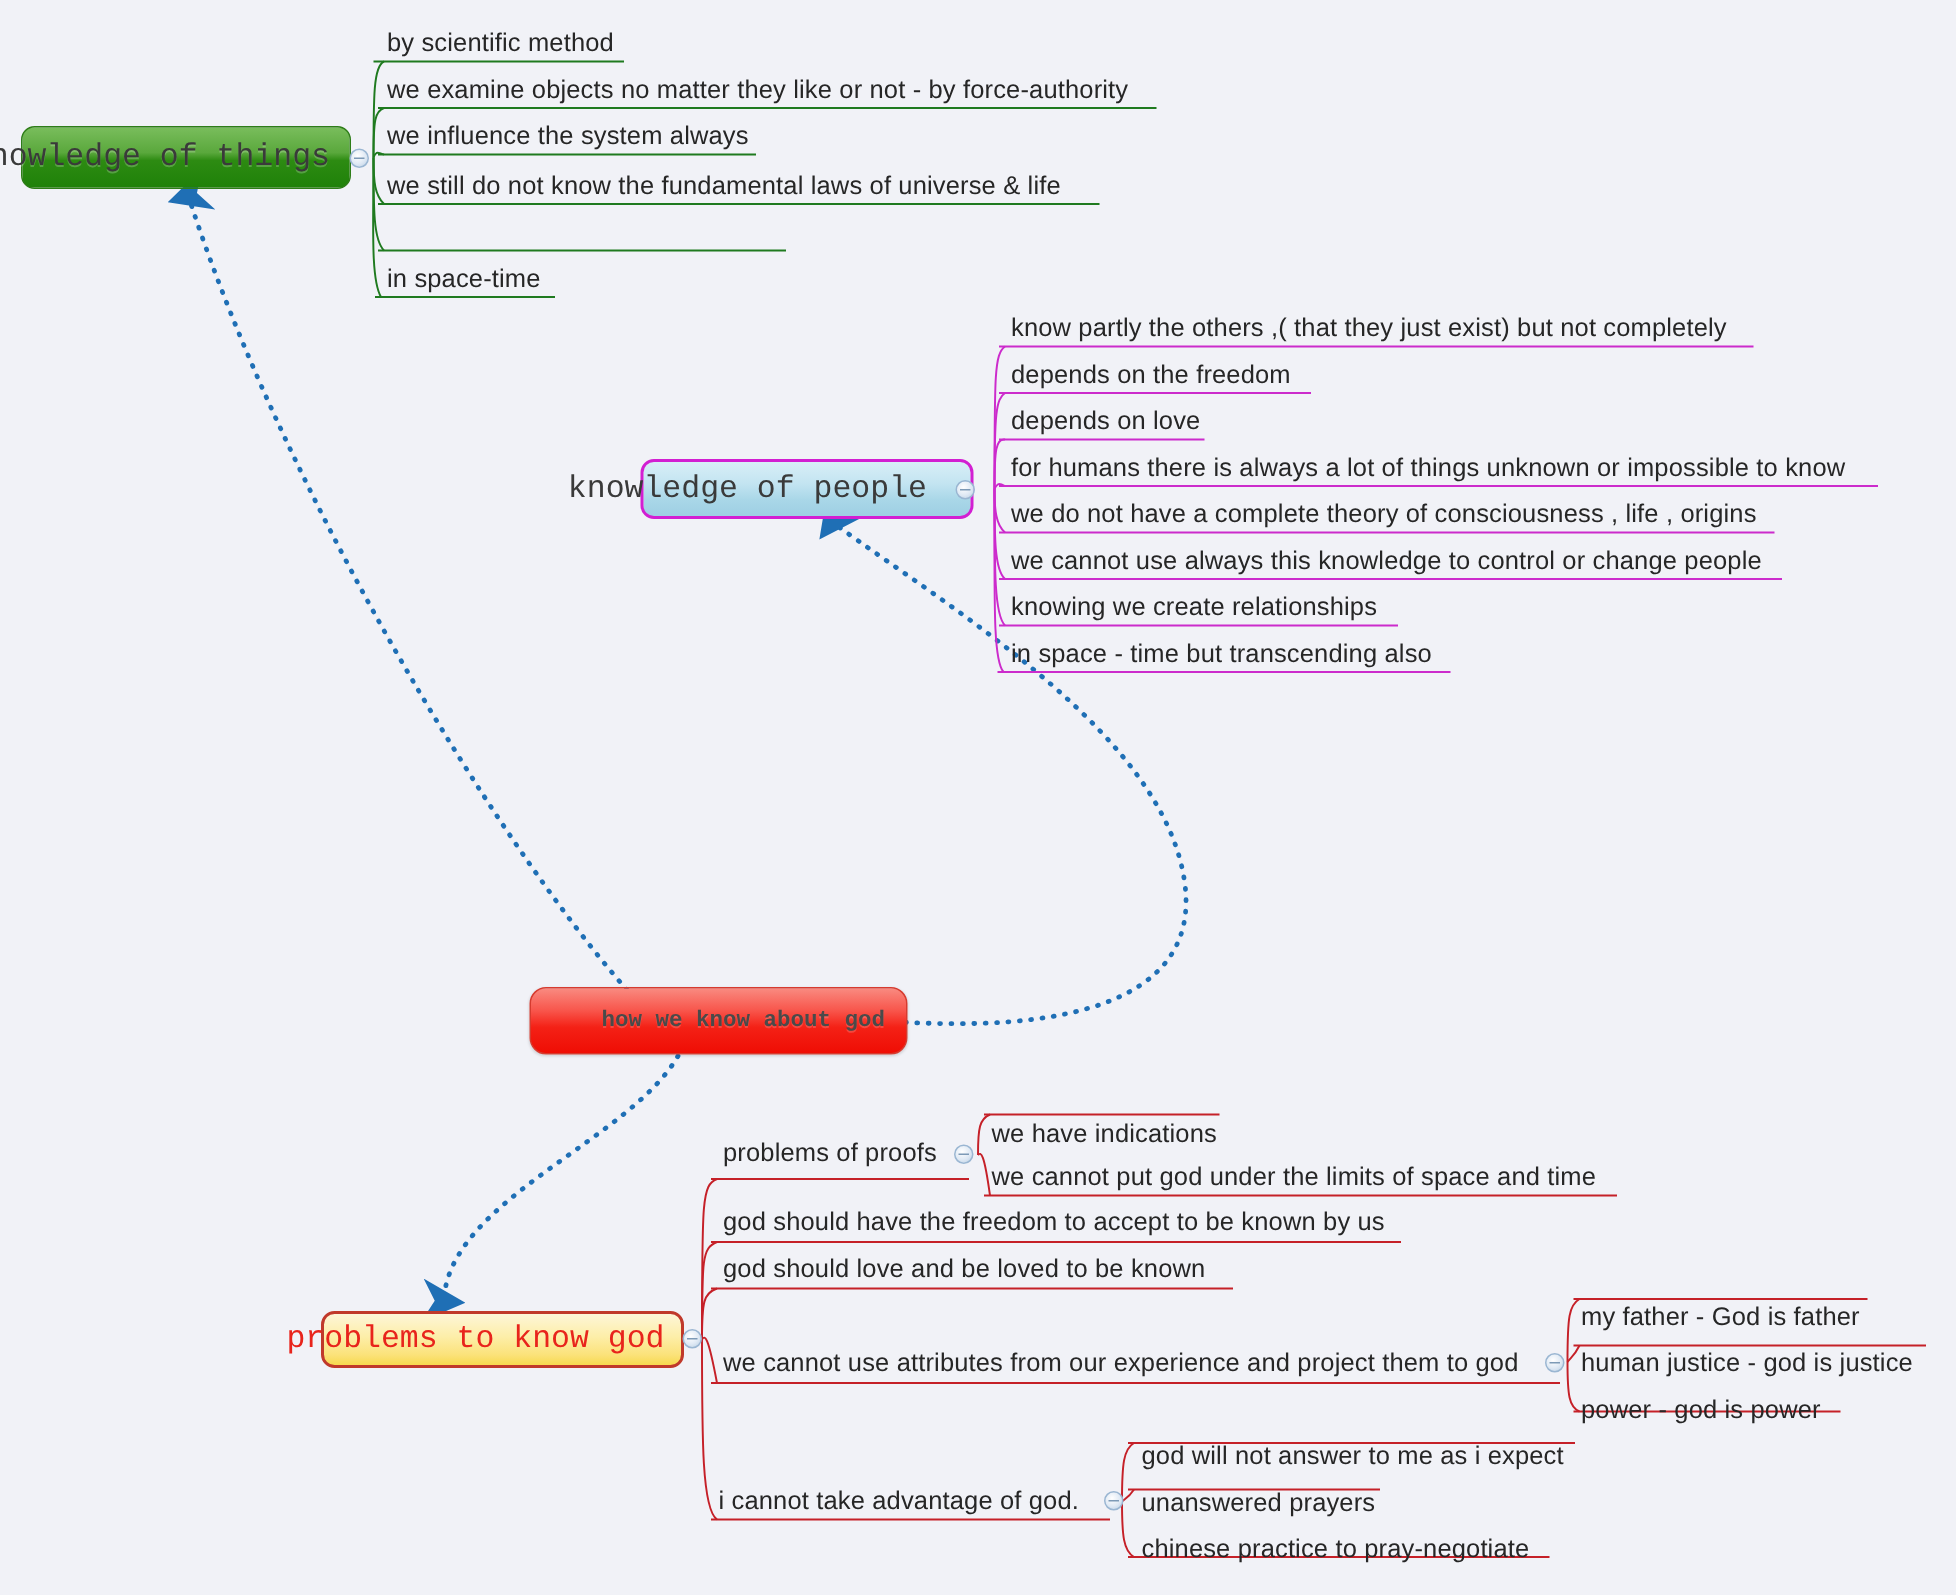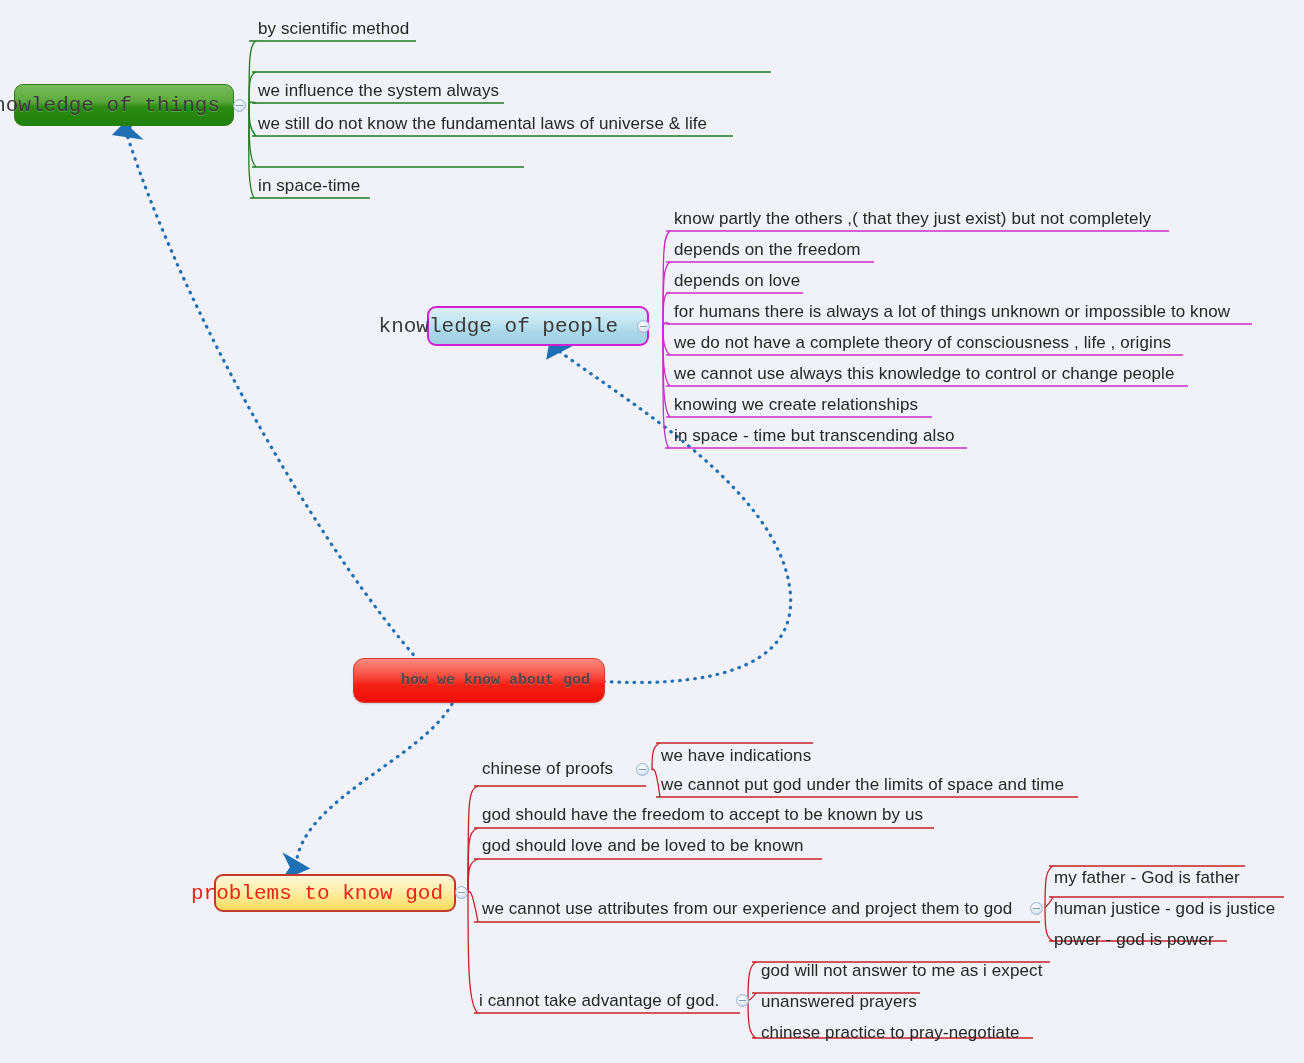--- a/index.html
+++ b/index.html
@@ -209,34 +209,35 @@
   <div class="node node-yellow" style="left:214px; top:874px; width:242px; height:38px;">
     <span>problems to know god</span>
   </div>
   <div class="toggle" style="left:455px; top:886px;"></div>
 
   <div class="node node-red" style="left:341px; top:658px; width:252px; height:45px;margin-left:12px;">
     <span>how we know about god</span>
   </div>
 
   <div class="leaf" style="left:258px; top:18px;">by scientific method</div>
+  <div class="leaf" style="left:258px; top:49px;">we examine objects no matter they like or not - by force-authority</div>
   <div class="leaf" style="left:258px; top:80px;">we influence the system always</div>
   <div class="leaf" style="left:258px; top:113px;">we still do not know the fundamental  laws of universe &amp; life</div>
   <div class="leaf" style="left:258px; top:175px;">in space-time</div>
 
   <div class="leaf" style="left:674px; top:208px;">know partly the others ,( that they just exist) but not completely</div>
   <div class="leaf" style="left:674px; top:239px;">depends on the freedom</div>
   <div class="leaf" style="left:674px; top:270px;">depends on love</div>
   <div class="leaf" style="left:674px; top:332px;">we do not have a complete theory of consciousness , life , origins</div>
   <div class="leaf" style="left:674px; top:301px;">for humans there is always a lot of things unknown or impossible to know</div>
   <div class="leaf" style="left:674px; top:363px;">we cannot use always this knowledge to control or change people</div>
   <div class="leaf" style="left:674px; top:394px;">knowing we create  relationships</div>
   <div class="leaf" style="left:674px; top:425px;">in space - time but transcending also</div>
 
-  <div class="leaf" style="left:482px; top:758px;">chinese of proofs</div>
+  <div class="leaf" style="left:482px; top:758px;">problems of proofs</div>
   <div class="toggle" style="left:636px; top:763px;"></div>
 
   <div class="leaf" style="left:661px; top:745px;">we have indications</div>
   <div class="leaf" style="left:661px; top:774px;">we cannot put god under the limits of space and time</div>
 
   <div class="leaf" style="left:482px; top:804px;">god should have the freedom to accept to be known by us</div>
   <div class="leaf" style="left:482px; top:835px;">god should love  and be loved to be known</div>
 
   <div class="leaf" style="left:482px; top:898px;">we cannot use attributes from our experience and project them to god</div>
   <div class="toggle" style="left:1030px; top:902px;"></div>

